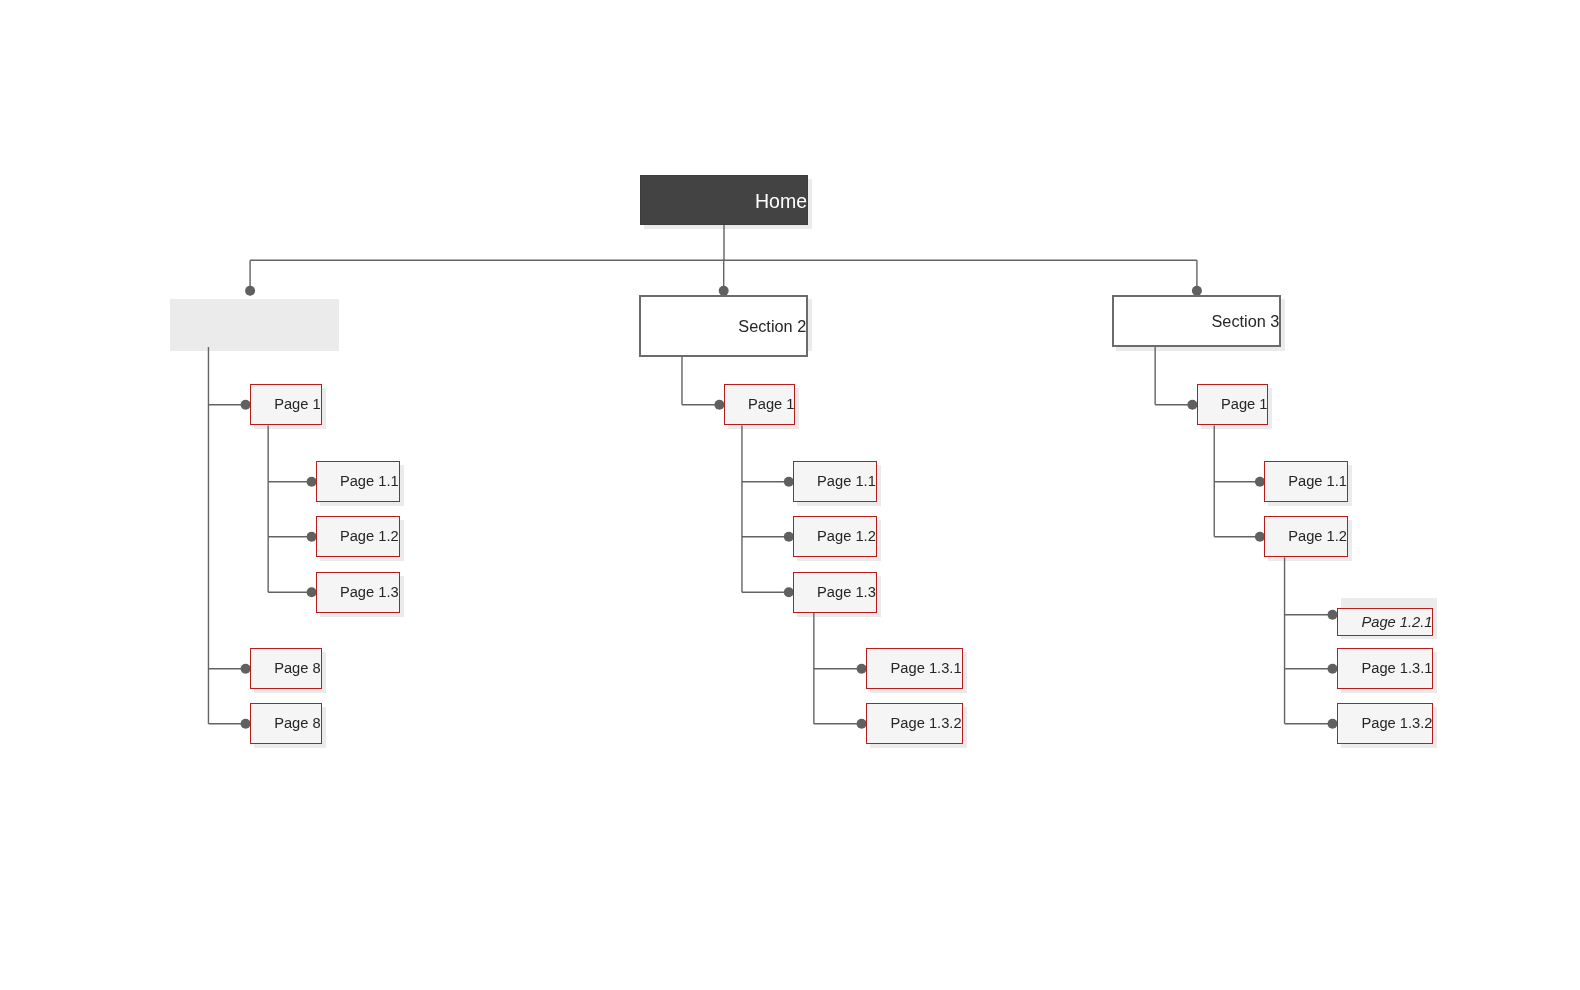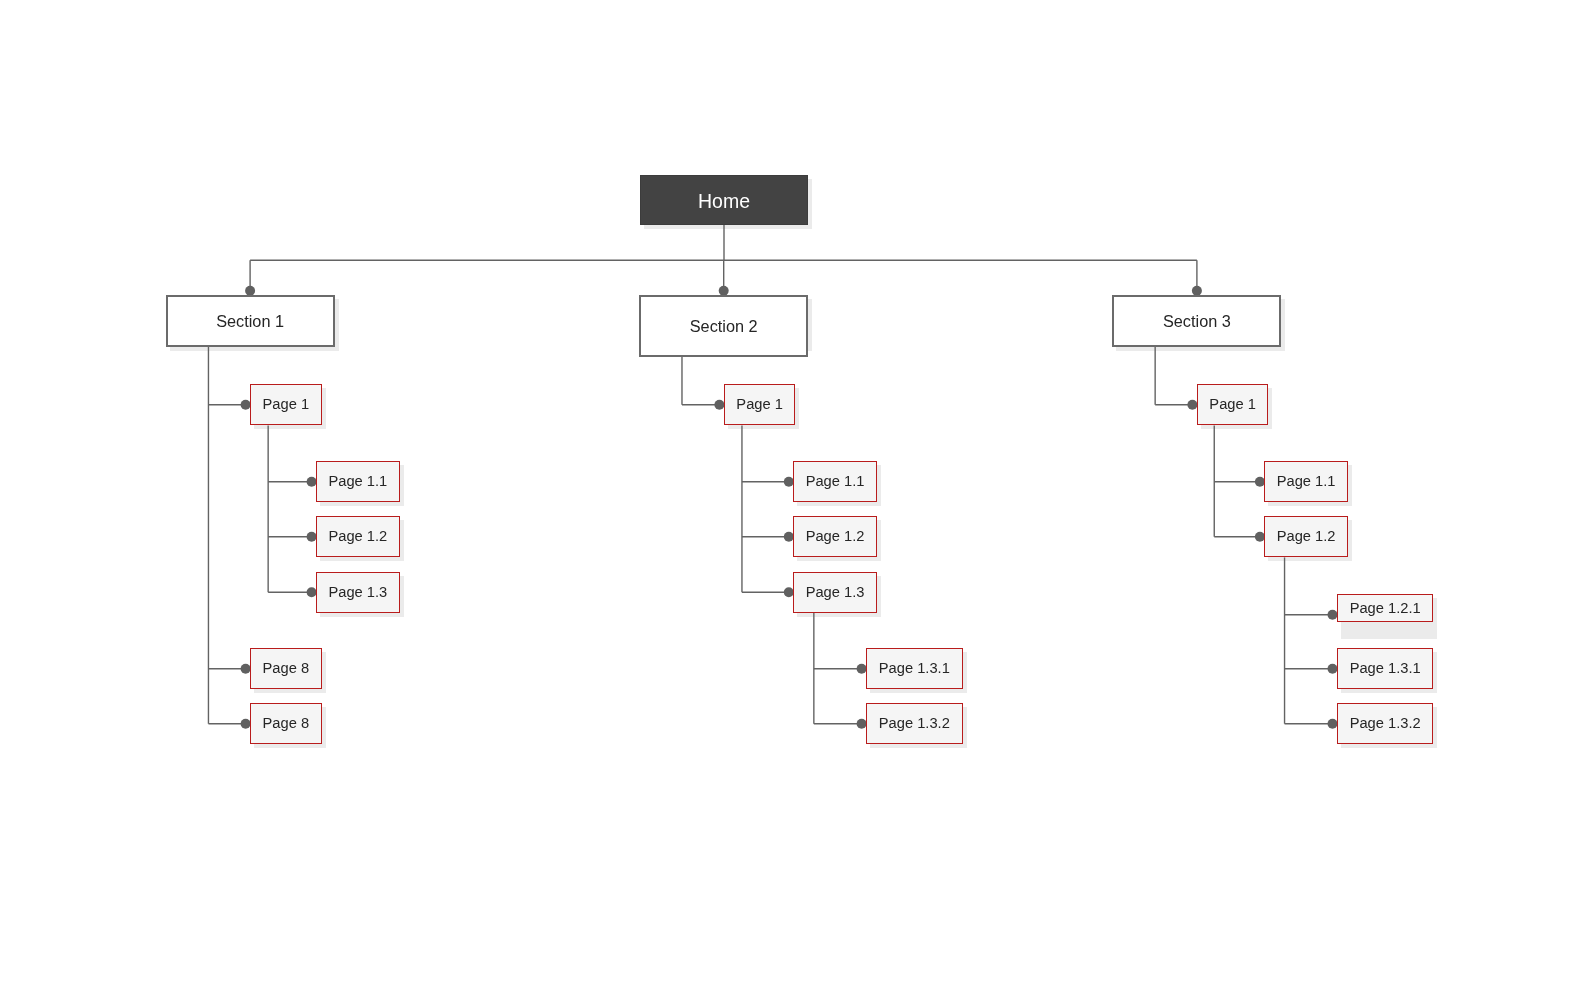--- a/index.html
+++ b/index.html
@@ -6,21 +6,21 @@
   html,body{margin:0;padding:0;}
   body{
     width:1580px;height:990px;background:#ffffff;overflow:hidden;
     font-family:"Liberation Sans",sans-serif;
     -webkit-font-smoothing:antialiased;
   }
   #canvas{position:relative;width:1580px;height:990px;background:#ffffff;}
   #shadows,#nodes{position:absolute;left:0;top:0;width:1580px;height:990px;}
   #wires{position:absolute;left:0;top:0;width:1580px;height:990px;}
   .shadow{position:absolute;background:#ebebeb;}
-  .node{position:absolute;box-sizing:border-box;display:flex;align-items:center;justify-content:center;}
+  .node{position:absolute;box-sizing:border-box;display:flex;align-items:center;justify-content:flex-end;}
   .node .lbl{display:block;line-height:1;white-space:nowrap;}
   .node.root{background:#434343;color:#ffffff;font-size:19.5px;border:1px solid #3c3c3c;}
   .node.root .lbl{position:relative;top:1.4px;}
   .node.section{background:#ffffff;color:#262626;font-size:16.3px;border:2px solid #6b6b6b;}
   .node.section .lbl{position:relative;top:0.2px;}
   .node.page{background:#f5f5f5;color:#262626;font-size:14.7px;border:1px solid #b91c1c;}
 </style>
 </head>
 <body>
 
@@ -100,23 +100,20 @@
       <circle cx="1332.5" cy="614.7" r="5" fill="#606060"></circle>
       <path d="M1284.55 668.7L1332.5 668.7" stroke="#636363" stroke-width="1.4" fill="none"></path>
       <circle cx="1332.5" cy="668.7" r="5" fill="#606060"></circle>
       <path d="M1284.55 723.7L1332.5 723.7" stroke="#636363" stroke-width="1.4" fill="none"></path>
       <circle cx="1332.5" cy="723.7" r="5" fill="#606060"></circle>
     </svg>
   <div id="nodes">
   <div class="node root" style="left: 640px; top: 175px; width: 168px; height: 50px;">
     <span class="lbl">Home</span>
   </div>
-  <div class="node section" style="left: 165.6px; top: 295.2px; width: 169px; height: 51.9px;">
-    <span class="lbl">Section 1</span>
-  </div>
   <div class="node section" style="left: 639.2px; top: 295.2px; width: 169px; height: 62px;">
     <span class="lbl">Section 2</span>
   </div>
   <div class="node section" style="left: 1112.4px; top: 295.2px; width: 169px; height: 51.9px;">
     <span class="lbl">Section 3</span>
   </div>
   <div class="node page" style="left: 250px; top: 384px; width: 71.7px; height: 41.4px;">
     <span class="lbl">Page 1</span>
   </div>
   <div class="node page" style="left: 316px; top: 461px; width: 83.7px; height: 41.4px;">
@@ -154,21 +151,21 @@
   </div>
   <div class="node page" style="left: 1196.8px; top: 384px; width: 71.7px; height: 41.4px;">
     <span class="lbl">Page 1</span>
   </div>
   <div class="node page" style="left: 1264.3px; top: 461px; width: 83.7px; height: 41.4px;">
     <span class="lbl">Page 1.1</span>
   </div>
   <div class="node page" style="left: 1264.3px; top: 516px; width: 83.7px; height: 41.4px;">
     <span class="lbl">Page 1.2</span>
   </div>
-  <div class="node page" style="left: 1336.9px; top: 594px; width: 96.6px; height: 28px;">
+  <div class="node page" style="left: 1336.9px; top: 608px; width: 96.6px; height: 28px; font-style: italic;">
     <span class="lbl">Page 1.2.1</span>
   </div>
   <div class="node page" style="left: 1336.9px; top: 648px; width: 96.6px; height: 41.4px;">
     <span class="lbl">Page 1.3.1</span>
   </div>
   <div class="node page" style="left: 1336.9px; top: 703px; width: 96.6px; height: 41.4px;">
     <span class="lbl">Page 1.3.2</span>
   </div>
   </div>
 </div>

